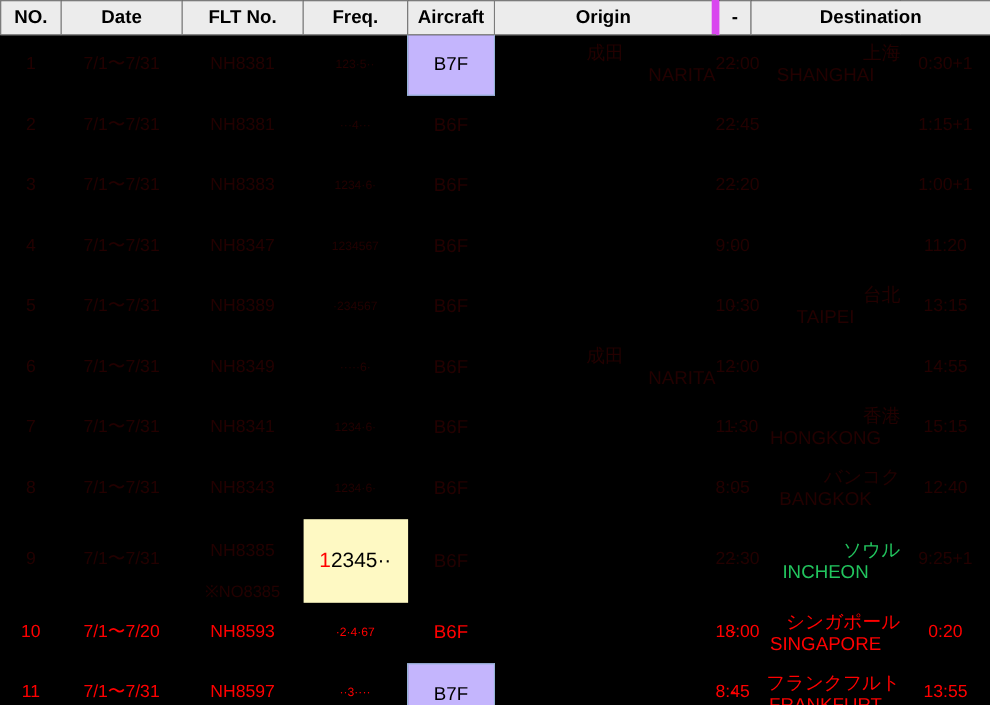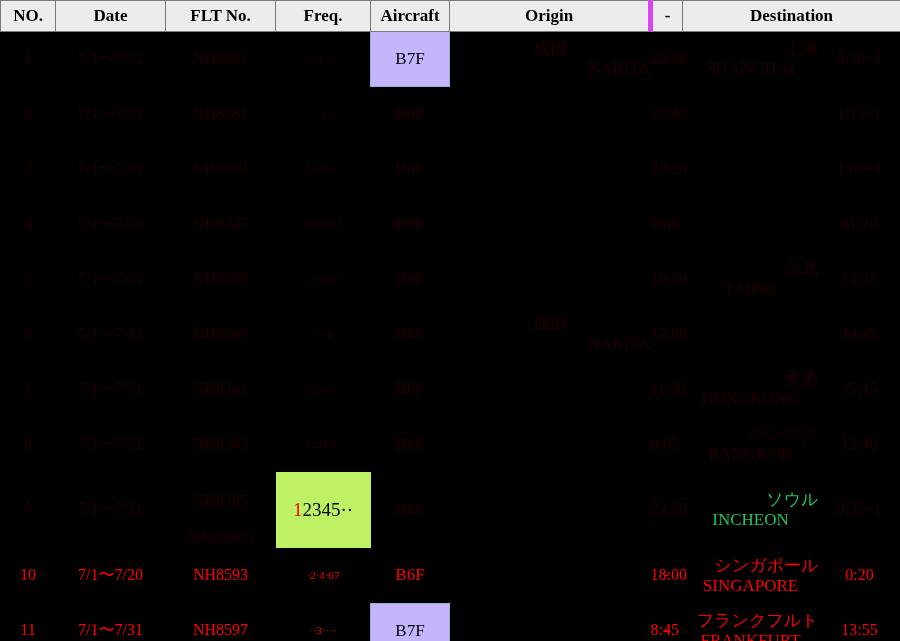--- a/index.html
+++ b/index.html
@@ -11,21 +11,20 @@
     width: 900px;
     height: 641px;
     font-family: "Liberation Sans", sans-serif;
     overflow: hidden;
   }
   #sheet {
     width: 732px;
     height: 641px;
     position: relative;
     background: #000000;
-    font-family: Liberation Serif, serif;
   }
   table.flight-table {
     border-collapse: collapse;
     table-layout: fixed;
     width: 900px;
     background: #000000;
   }
   table.flight-table col.c-no        { width: 55px; }
   table.flight-table col.c-date      { width: 110px; }
   table.flight-table col.c-flt       { width: 110px; }
@@ -42,21 +41,21 @@
     color: #000000;
     border: 1px solid #7b7b7b;
     font-size: 17px;
     font-weight: bold;
     text-align: center;
     height: 30px;
     padding: 0;
     white-space: nowrap;
   }
   thead th.th-origin-group {
-    border-right: 5px solid #d946ef;
+    border-right: 7px solid #d946ef;
   }
 
   tbody td {
     border: 0;
     padding: 0;
     text-align: center;
     vertical-align: middle;
     font-size: 16px;
     white-space: nowrap;
     line-height: 1.18;
@@ -78,21 +77,21 @@
   td.cell-dash    { font-size: 16px; }
   td.cell-dest    { font-size: 17px; }
   td.cell-arr     { font-size: 16px; }
 
   td.hl-aircraft {
     background: #c4b5fd;
     color: #000000 !important;
     border: 1px solid #95b3d7;
   }
   td.hl-freq {
-    background: #bef264;
+    background: #fef9c3;
     color: #000000 !important;
     font-size: 19px;
   }
   td.hl-freq .freq-first {
     color: #ff0000;
   }
   .two-line span { display: block; margin-top: 20px; }
   .sub-note { font-size: 15px; }
   .dest-jp { display:block;text-align:right; }
   .dest-en { display:block; }
@@ -205,21 +204,21 @@
           <td class="cell-flt"><span>NH8349</span></td>
           <td class="cell-freq">·····6·</td>
           <td class="cell-ac">B6F</td>
           <td class="cell-origin">
             <span class="org-jp">成田</span>
             <span class="org-en">NARITA</span>
           </td>
           <td class="cell-dep">12:00</td>
           <td class="cell-dash">-</td>
           <td class="cell-dest"></td>
-          <td class="cell-arr">14:45</td>
+          <td class="cell-arr">14:55</td>
         </tr>
         <tr class="row-h dim">
           <td class="cell-no">7</td>
           <td class="cell-date">7/1〜7/31</td>
           <td class="cell-flt"><span>NH8341</span></td>
           <td class="cell-freq">1234·6·</td>
           <td class="cell-ac">B6F</td>
           <td class="cell-origin"></td>
           <td class="cell-dep">11:30</td>
           <td class="cell-dash">-</td>

